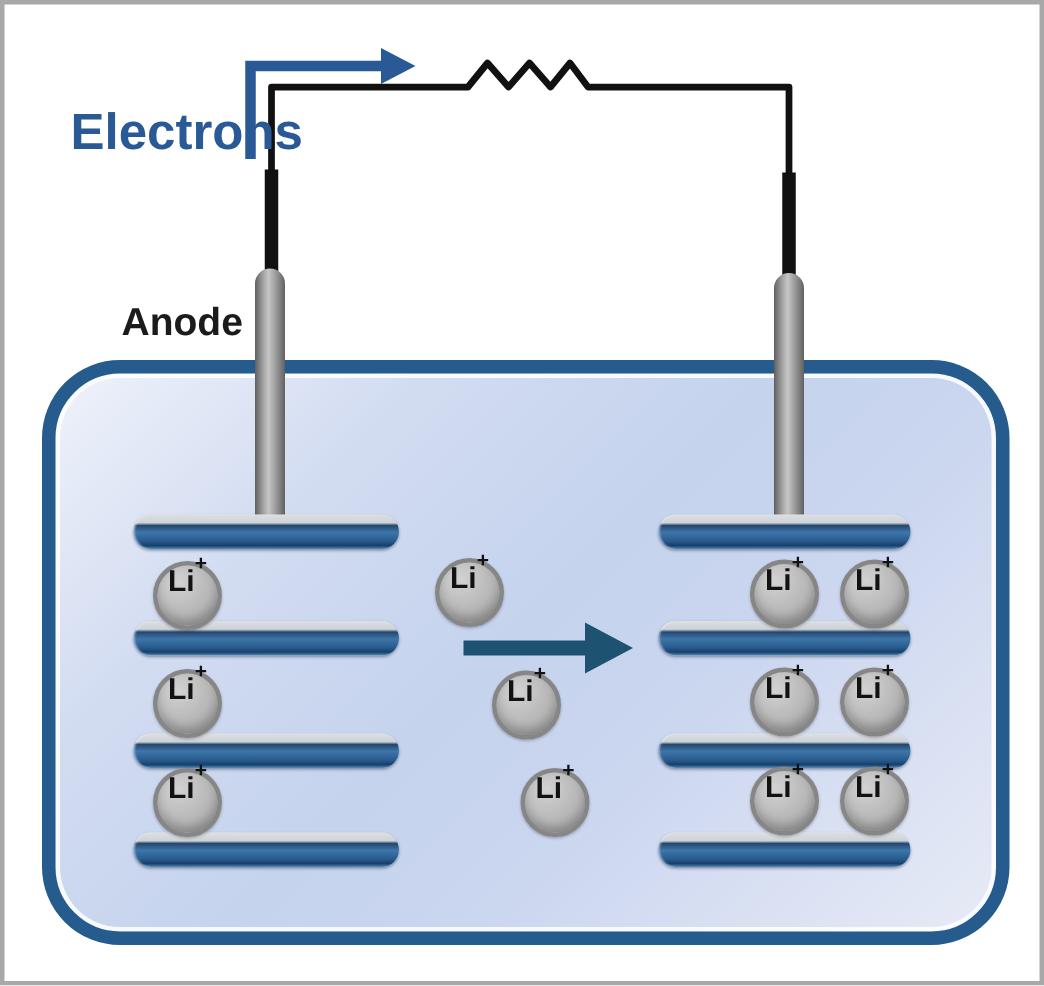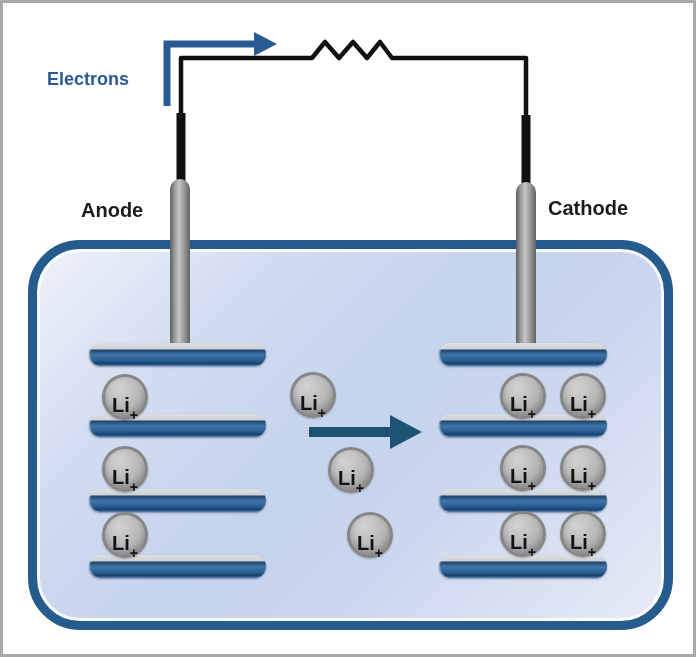--- a/index.html
+++ b/index.html
@@ -55,33 +55,33 @@
   .row1{top:340px;} .row2{top:411px;} .row3{top:486px;} .row4{top:552px;}
   
   .ion{
     position:absolute;
     width:46px;height:46px;
     box-sizing:border-box;
     border-radius:50%;
     background:radial-gradient(circle at 35% 28%, #d2d2d2 0%, #b7b7b7 55%, #9d9d9d 90%);
     border:3px solid #868686;
     box-shadow:inset 0 -4px 6px rgba(0,0,0,0.18), 0 1px 2px rgba(0,0,0,0.25);
-    display:flex;align-items:flex-end;justify-content:center;
+    display:flex;align-items:flex-start;justify-content:center;
     color:#121212;font-weight:bold;font-size:20px;
     z-index:5;
     letter-spacing:0px;
   }
   .ion sup{font-size:14px;line-height:0;position:relative;top:-2px;left:0px;font-weight:bold;}
   
   .lbl{
     position:absolute;z-index:6;
-    font-weight:bold;color:#1b1b1b;font-size:20px;
+    font-weight:bold;color:#1b1b1b;font-size:26px;
     white-space:nowrap;
   }
-  .lbl-electrons{left:44px;top:66px;color:#2a5a96;font-size:18px;}
+  .lbl-electrons{left:44px;top:66px;color:#2a5a96;font-size:34px;}
   .lbl-anode{left:78px;top:196px;}
   .lbl-cathode{left:545px;top:194px;}
   .lbl-electrolyte{left:25px;top:586px;width:645px;text-align:center;font-size:25px;}
 </style>
 </head>
 <body>
 
 <div class="frame">
 
   <div class="tank"></div>
@@ -159,15 +159,14 @@
       <span>Li</span>
       <sup>+</sup>
     </div>
   <div class="ion" style="left:557px;top:508px;">
       <span>Li</span>
       <sup>+</sup>
     </div>
 
   <div class="lbl lbl-electrons">Electrons</div>
   <div class="lbl lbl-anode">Anode</div>
-  <div class="lbl lbl-cathode">Cathode</div>
 
 </div>
 
 </body></html>

